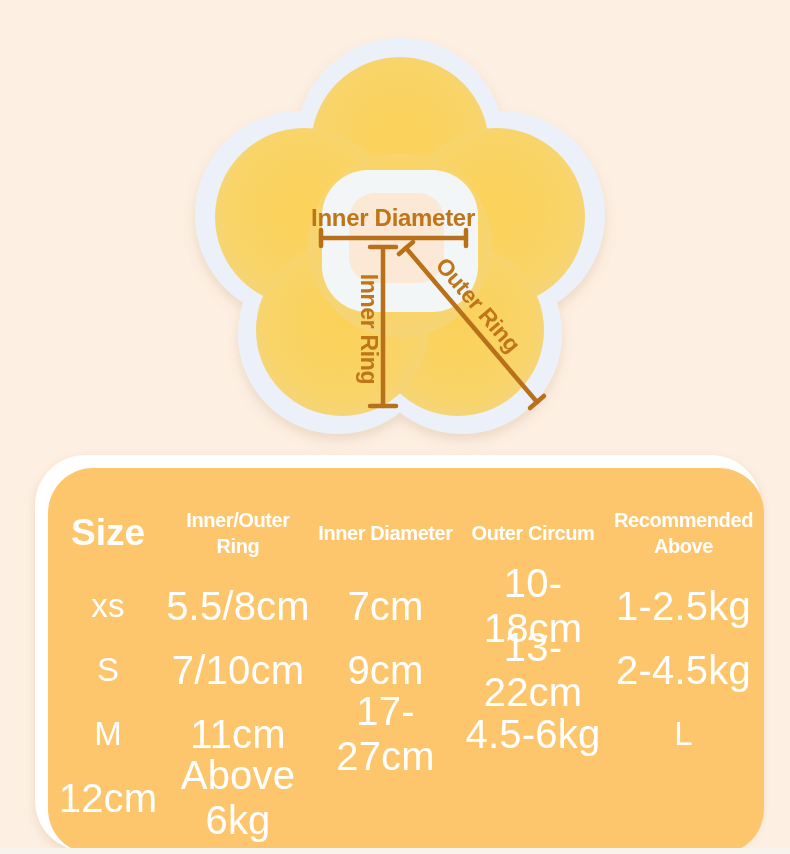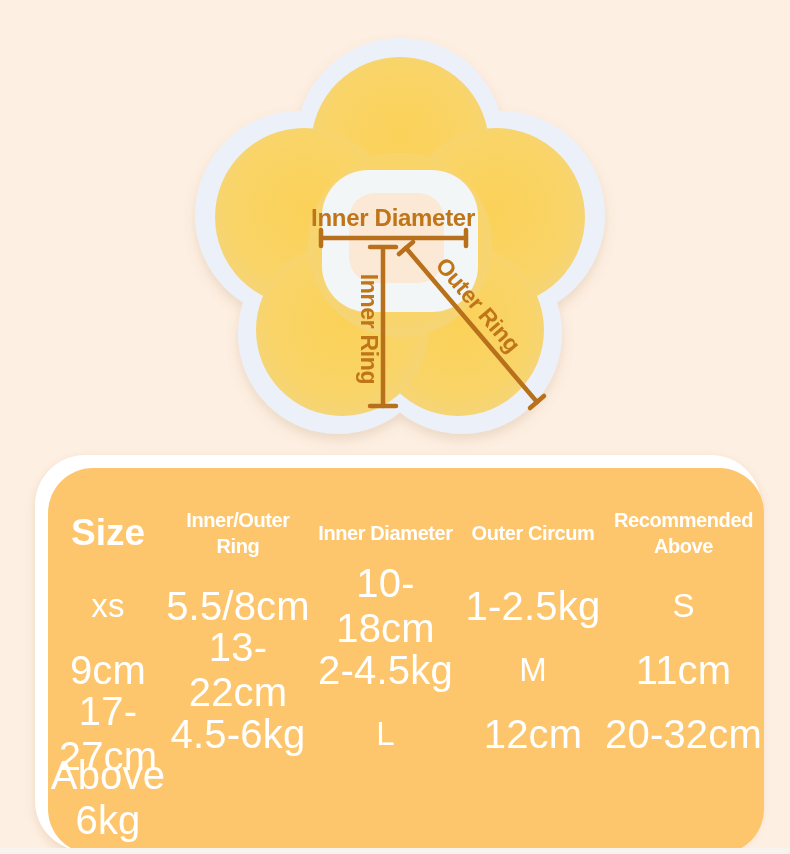--- a/index.html
+++ b/index.html
@@ -137,36 +137,37 @@
       <div class="grid">
 
         <div class="cell th th-size">Size</div>
         <div class="cell th">Inner/Outer Ring</div>
         <div class="cell th">Inner Diameter</div>
         <div class="cell th">Outer Circum</div>
         <div class="cell th">Recommended Above</div>
 
         <div class="cell td td-size">xs</div>
         <div class="cell td">5.5/8cm</div>
+        <div class="cell td">7cm</div>
         <div class="cell td">10-18cm</div>
         <div class="cell td">1-2.5kg</div>
 
         <div class="cell td td-size">S</div>
+        <div class="cell td">7/10cm</div>
         <div class="cell td">9cm</div>
         <div class="cell td">13-22cm</div>
         <div class="cell td">2-4.5kg</div>
 
         <div class="cell td td-size">M</div>
         <div class="cell td">11cm</div>
         <div class="cell td">17-27cm</div>
         <div class="cell td">4.5-6kg</div>
 
         <div class="cell td td-size">L</div>
         <div class="cell td">12cm</div>
-        <div class="cell td">20-32cm</div>
         <div class="cell td">Above 6kg</div>
 
       </div>
     </div>
   </div>
 
   <div class="bottom-strip"></div>
 </div>
 
 </body></html>

